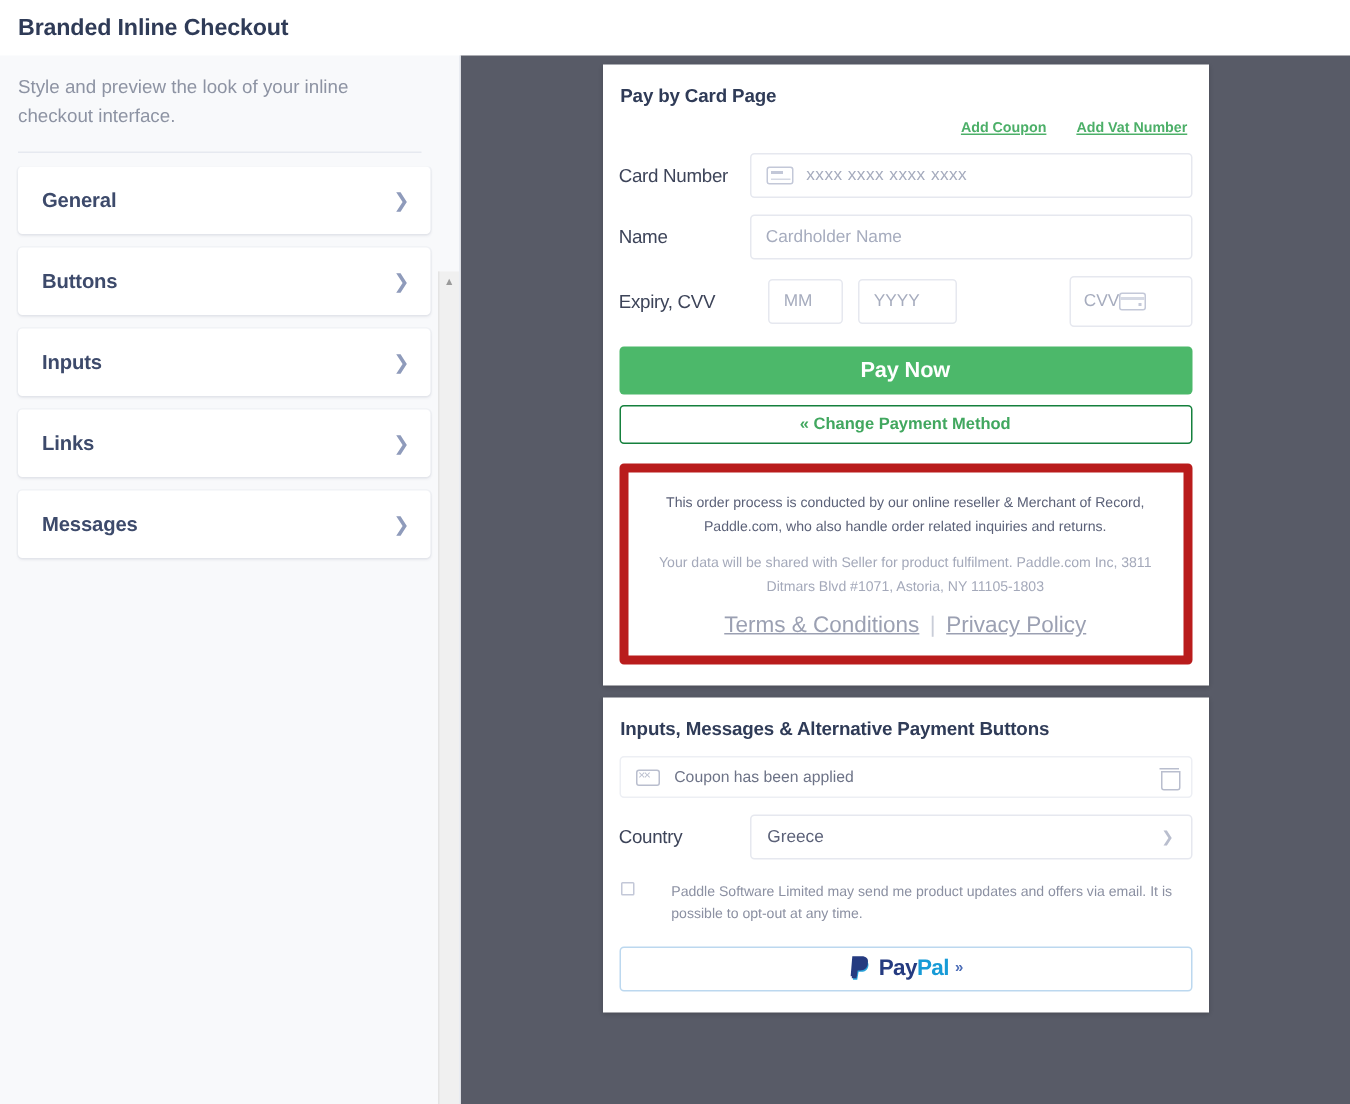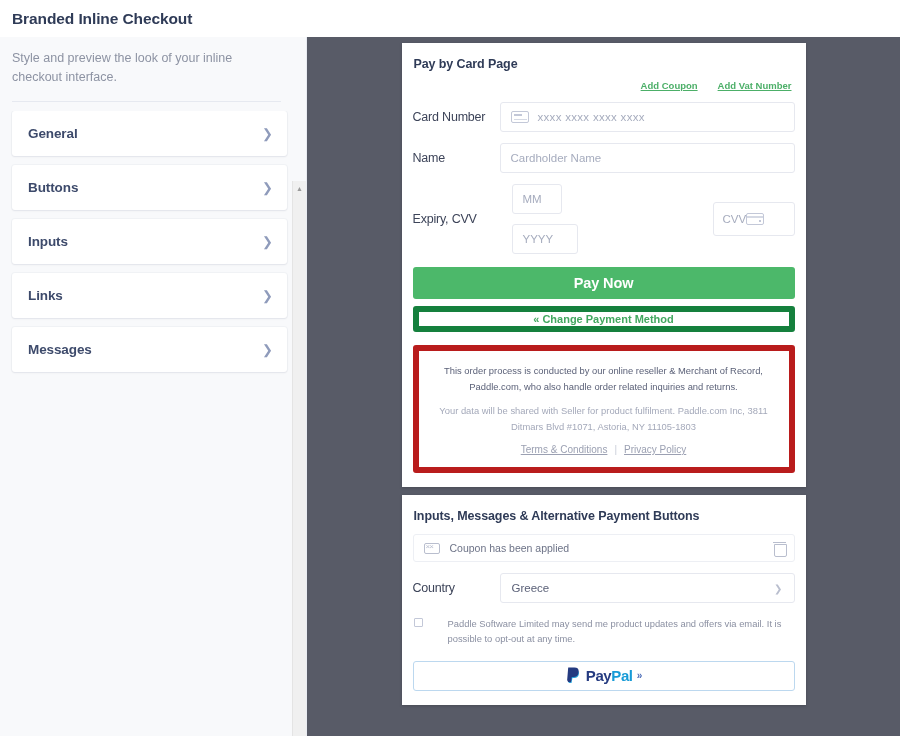--- a/index.html
+++ b/index.html
@@ -199,21 +199,21 @@
   }
   .icon-card::after {
     content: "";
     position: absolute;
     left: 2px; bottom: 2px;
     width: 13px; height: 1px;
     background: #d5d9e4;
   }
 
   .exp-row { display: flex; align-items: center; margin-top: 11px; gap: 12px; }
-  .exp-fields { display: flex; gap: 10px; flex-direction: column; }
+  .exp-fields { display: flex; gap: 10px; }
   .exp-mm { width: 50px; }
   .exp-yyyy { width: 66px; }
   .exp-box {
     height: 30px;
     border: 1px solid #e6e8ef;
     border-radius: 3px;
     display: flex; align-items: center;
     padding: 0 10px;
     cursor: text;
   }
@@ -259,21 +259,21 @@
     color: #ffffff;
     font-size: 14.5px;
     font-weight: bold;
     letter-spacing: -0.1px;
     cursor: pointer;
   }
   .changepm {
     margin-top: 7px;
     height: 26px;
     background: #ffffff;
-    border: 6px solid #15803d;
+    border: 1px solid #15803d;
     border-radius: 3px;
     display: flex; align-items: center; justify-content: center;
     color: #41a75f;
     font-size: 11px;
     font-weight: bold;
     cursor: pointer;
   }
 
   .legal {
     margin-top: 13px;
@@ -288,21 +288,21 @@
     line-height: 1.65;
   }
   .legal-p2 {
     font-size: 9.4px;
     color: #a4a9ba;
     line-height: 1.65;
     margin-top: 9px;
   }
   .legal-links {
     margin-top: 10px;
-    font-size: 10px;
+    font-size: 15px;
     color: #b4b8c6;
     display: flex;
     justify-content: center;
     align-items: center;
     gap: 7px;
   }
   .legal-links a {
     color: #9ba0b2;
     text-decoration: underline;
     cursor: pointer;

